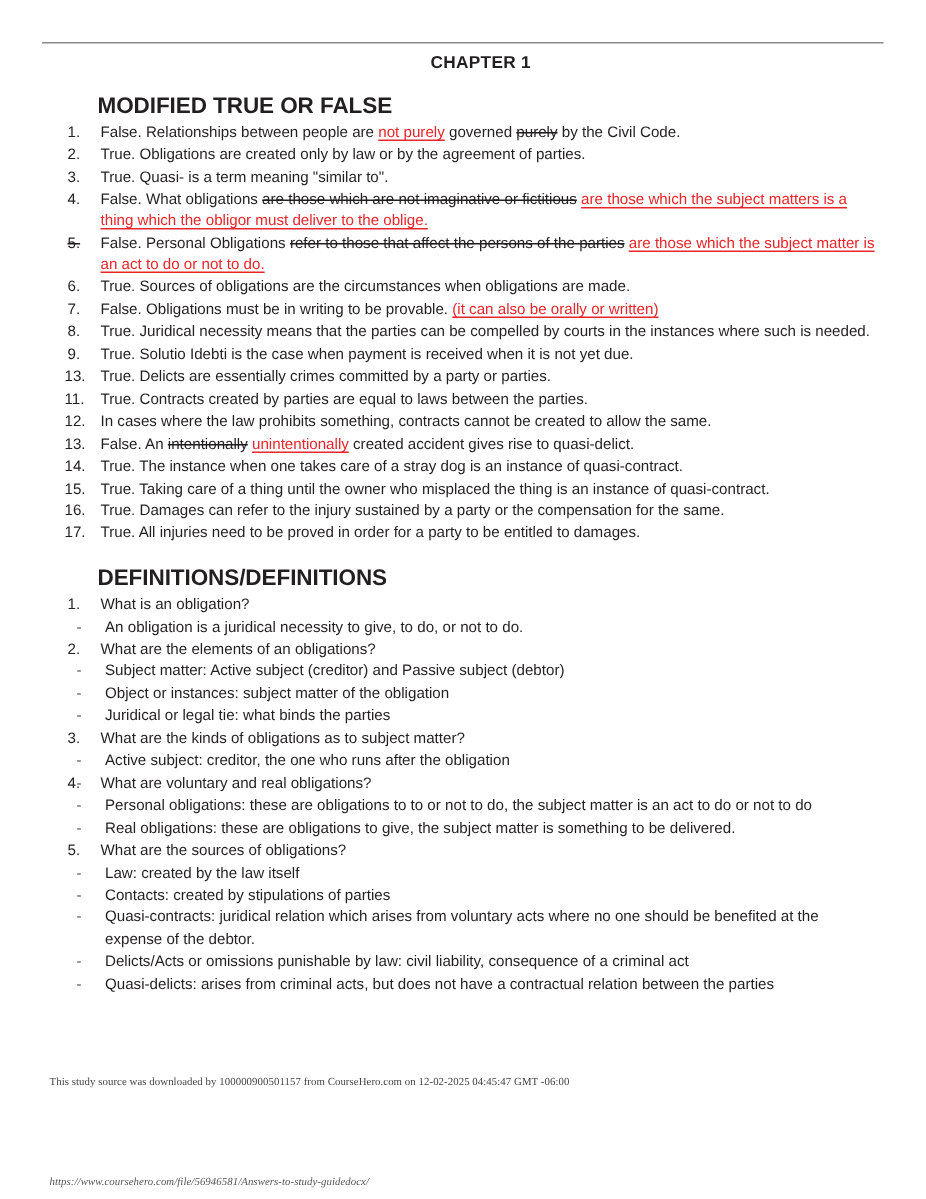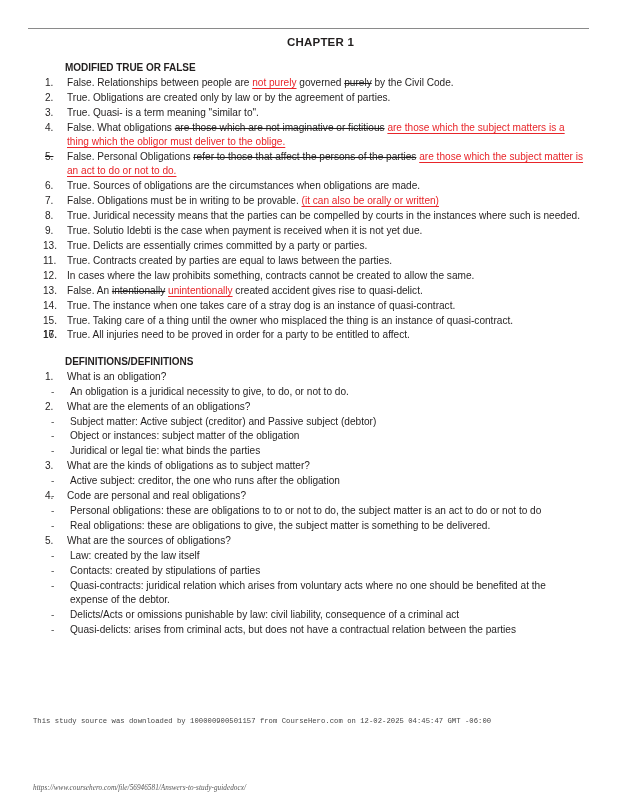--- a/index.html
+++ b/index.html
@@ -44,21 +44,21 @@
   }
 
   .content {
     position: absolute;
     left: 33px;
     top: 62px;
     width: 552px;
   }
 
   .section-heading {
-    font-size: 10px;
+    font-size: 15px;
     font-weight: bold;
     letter-spacing: -0.05px;
     margin: 0 0 3px 0;
     padding-left: 32px;
   }
 
   .section-heading.second {
     margin-top: 13px;
   }
 
@@ -126,21 +126,21 @@
     text-decoration-color: #e8252a;
     text-decoration-thickness: 1px;
     text-underline-offset: 1.5px;
   }
 
   .footer {
     position: absolute;
     left: 33px;
     top: 717px;
     width: 560px;
-    font-family: Liberation Mono, monospace;
+    font-family: Liberation Serif, serif;
     font-size: 7.2px;
     color: #444;
     letter-spacing: 0.05px;
   }
 
   .footer-url {
     position: absolute;
     left: 33px;
     top: 784px;
     width: 560px;
@@ -172,41 +172,41 @@
           <li class="numitem"><span class="marker">6.</span><span><span>True. Sources of obligations are the circumstances when obligations are made.</span></span></li>
           <li class="numitem"><span class="marker">7.</span><span><span>False. Obligations must be in writing to be provable. </span><span class="edit-ins">(it can also be orally or written)</span></span></li>
           <li class="numitem"><span class="marker">8.</span><span><span>True. Juridical necessity means that the parties can be compelled by courts in the instances where such is needed.</span></span></li>
           <li class="numitem"><span class="marker">9.</span><span><span>True. Solutio Idebti is the case when payment is received when it is not yet due.</span></span></li>
           <li class="numitem wide"><span class="marker">13.</span><span><span>True. Delicts are essentially crimes committed by a party or parties.</span></span></li>
           <li class="numitem wide"><span class="marker">11.</span><span><span>True. Contracts created by parties are equal to laws between the parties.</span></span></li>
           <li class="numitem wide"><span class="marker">12.</span><span><span>In cases where the law prohibits something, contracts cannot be created to allow the same.</span></span></li>
           <li class="numitem wide"><span class="marker">13.</span><span><span>False. An </span><span class="edit-del">intentionally</span><span> </span><span class="edit-ins">unintentionally</span><span> created accident gives rise to quasi-delict.</span></span></li>
           <li class="numitem wide"><span class="marker">14.</span><span><span>True. The instance when one takes care of a stray dog is an instance of quasi-contract.</span></span></li>
           <li class="numitem wide"><span class="marker">15.</span><span><span>True. Taking care of a thing until the owner who misplaced the thing is an instance of quasi-contract.</span></span></li>
-          <li class="numitem wide"><span class="marker">16.</span></li>
-          <li class="numitem wide"><span class="marker">17.</span><span><span>True. All injuries need to be proved in order for a party to be entitled to affect.</span></span></li>
+          <li class="numitem wide"><span class="marker">16.</span><span><span>True. Damages can refer to the injury sustained by a party or the compensation for the same.</span></span></li>
+          <li class="numitem wide"><span class="marker">17.</span><span><span>True. All injuries need to be proved in order for a party to be entitled to damages.</span></span></li>
         </ol>
         <div class="section-heading second">DEFINITIONS/DEFINITIONS</div>
         <ol class="numlist">
           <li class="numitem"><span class="marker">1.</span><span><span>What is an obligation?</span></span></li>
           <ul class="dashlist">
             <li class="dashitem"><span class="dash">-</span><span>An obligation is a juridical necessity to give, to do, or not to do.</span></li>
           </ul>
           <li class="numitem"><span class="marker">2.</span><span><span>What are the elements of an obligations?</span></span></li>
           <ul class="dashlist">
             <li class="dashitem"><span class="dash">-</span><span>Subject matter: Active subject (creditor) and Passive subject (debtor)</span></li>
             <li class="dashitem"><span class="dash">-</span><span>Object or instances: subject matter of the obligation</span></li>
             <li class="dashitem"><span class="dash">-</span><span>Juridical or legal tie: what binds the parties</span></li>
           </ul>
           <li class="numitem"><span class="marker">3.</span><span><span>What are the kinds of obligations as to subject matter?</span></span></li>
           <ul class="dashlist">
             <li class="dashitem"><span class="dash">-</span><span>Active subject: creditor, the one who runs after the obligation</span></li>
             <li class="dashitem"><span class="dash">-</span></li>
           </ul>
-          <li class="numitem"><span class="marker">4.</span><span><span>Code are personal and real obligations?</span></span></li>
+          <li class="numitem"><span class="marker">4.</span><span><span>What are voluntary and real obligations?</span></span></li>
           <ul class="dashlist">
             <li class="dashitem"><span class="dash">-</span><span>Personal obligations: these are obligations to to or not to do, the subject matter is an act to do or not to do</span></li>
             <li class="dashitem"><span class="dash">-</span><span>Real obligations: these are obligations to give, the subject matter is something to be delivered.</span></li>
           </ul>
           <li class="numitem"><span class="marker">5.</span><span><span>What are the sources of obligations?</span></span></li>
           <ul class="dashlist">
             <li class="dashitem"><span class="dash">-</span><span>Law: created by the law itself</span></li>
             <li class="dashitem"><span class="dash">-</span><span>Contacts: created by stipulations of parties</span></li>
             <li class="dashitem"><span class="dash">-</span><span>Quasi-contracts: juridical relation which arises from voluntary acts where no one should be benefited at the expense of the debtor.</span></li>
             <li class="dashitem"><span class="dash">-</span><span>Delicts/Acts or omissions punishable by law: civil liability, consequence of a criminal act</span></li>

